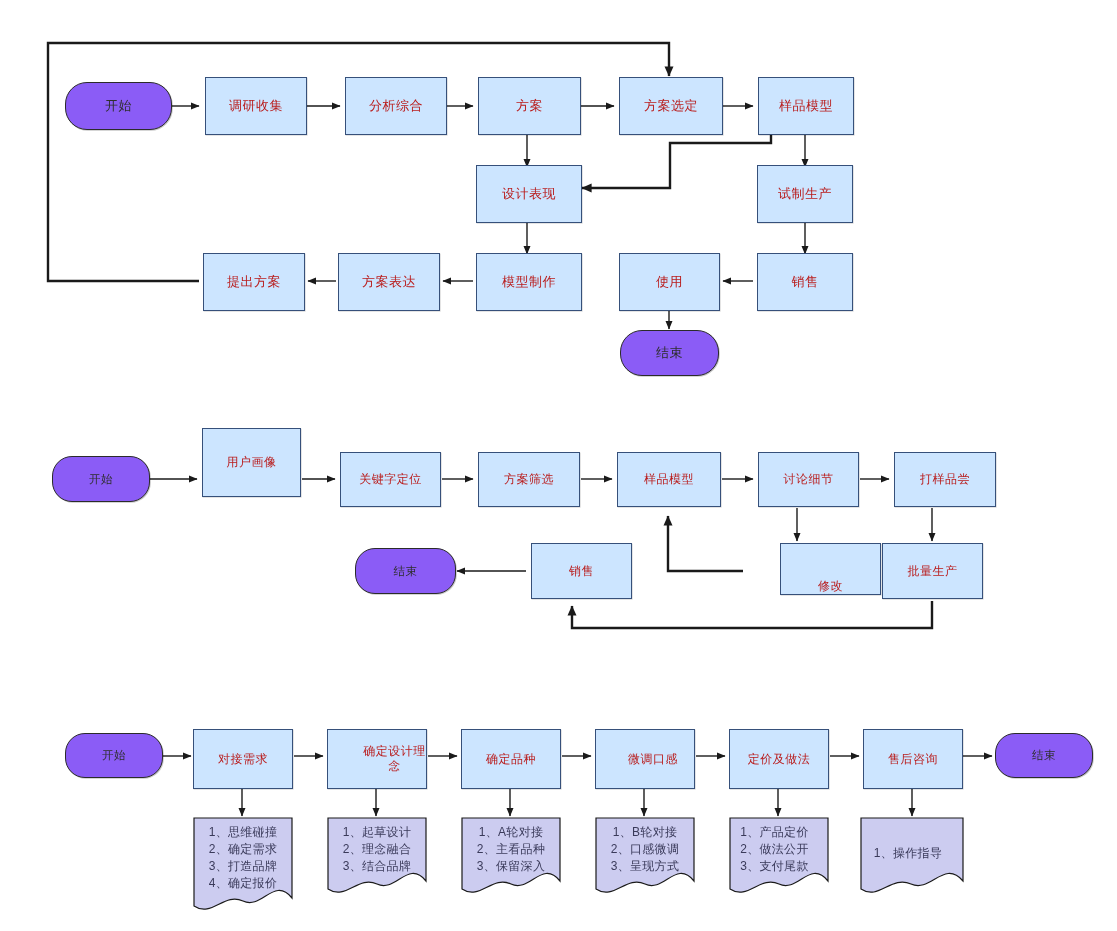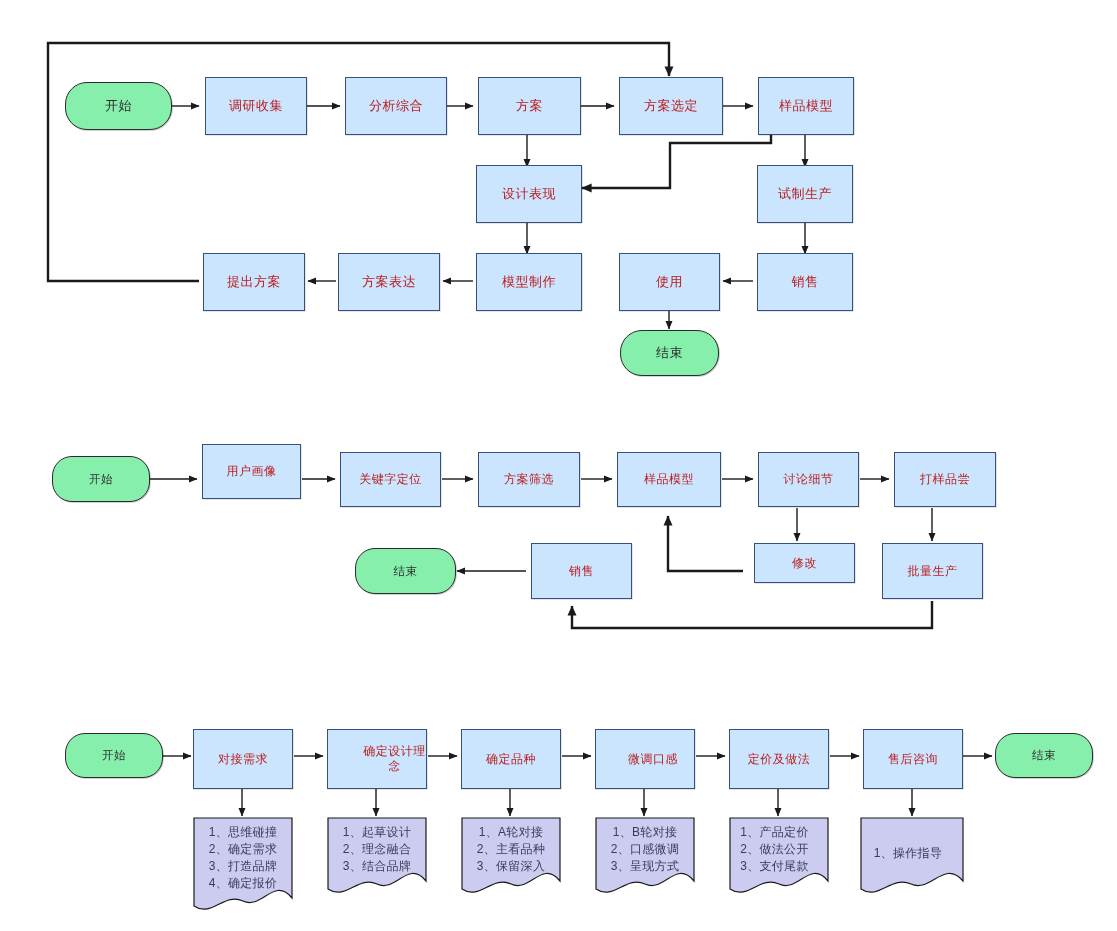--- a/index.html
+++ b/index.html
@@ -39,21 +39,21 @@
     line-height: 1.25;
     letter-spacing: 0.5px;
     user-select: none;
   }
   .node.process {
     background: #cce5ff;
     border: 1.2px solid #36507a;
     box-shadow: 0.6px 0.6px 0 rgba(0,0,0,0.18);
   }
   .node.terminator {
-    background: #86efac;
+    background: #8b5cf6;
     border: 1.3px solid #2b2b2b;
     border-radius: 22px;
     color: #2e2e2e;
     box-shadow: 0.8px 0.8px 0 rgba(0,0,0,0.22);
     font-family: Liberation Serif, serif;
   }
   .node.terminator.small {
     border-radius: 20px;
     font-size: 11.5px;
   }
@@ -227,21 +227,21 @@
   </div>
 
   <div class="node terminator" style="left:620px; top:330px; width:99px;  height:46px;">
     <span>结束</span>
   </div>
 
   <div class="node terminator small" style="left:52px;  top:456px; width:98px;  height:46px;">
     <span>开始</span>
   </div>
 
-  <div class="node process r3" style="left:202px; top:444px; width:99px;  height:55px;">
+  <div class="node process r3" style="left:202px; top:428px; width:99px;  height:69px;">
     <span>用户画像</span>
   </div>
 
   <div class="node process r3" style="left:340px; top:452px; width:101px; height:55px;align-items:center;">
     <span>关键字定位</span>
   </div>
 
   <div class="node process r3" style="left:478px; top:452px; width:102px; height:55px;">
     <span>方案筛选</span>
   </div>
@@ -251,21 +251,21 @@
   </div>
 
   <div class="node process r3" style="left:758px; top:452px; width:101px; height:55px;">
     <span>讨论细节</span>
   </div>
 
   <div class="node process r3" style="left:894px; top:452px; width:102px; height:55px;">
     <span>打样品尝</span>
   </div>
 
-  <div class="node process r3" style="left:754px; top:543px; width:101px; height:40px;">
+  <div class="node process r3" style="left:780px; top:543px; width:101px; height:52px;align-items:flex-end;">
     <span>修改</span>
   </div>
 
   <div class="node process r3" style="left:882px; top:543px; width:101px; height:56px;">
     <span>批量生产</span>
   </div>
 
   <div class="node process r3" style="left:531px; top:543px; width:101px; height:56px;">
     <span>销售</span>
   </div>

